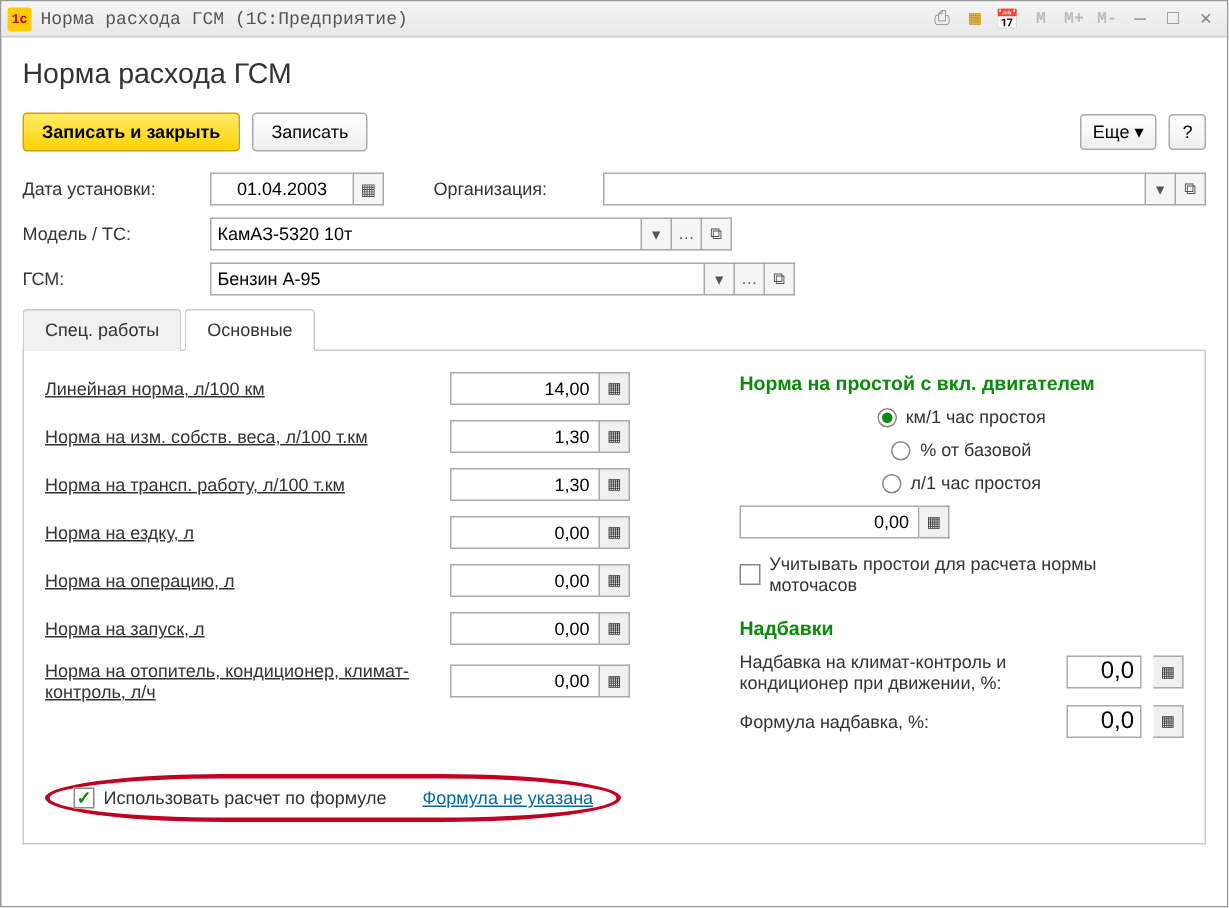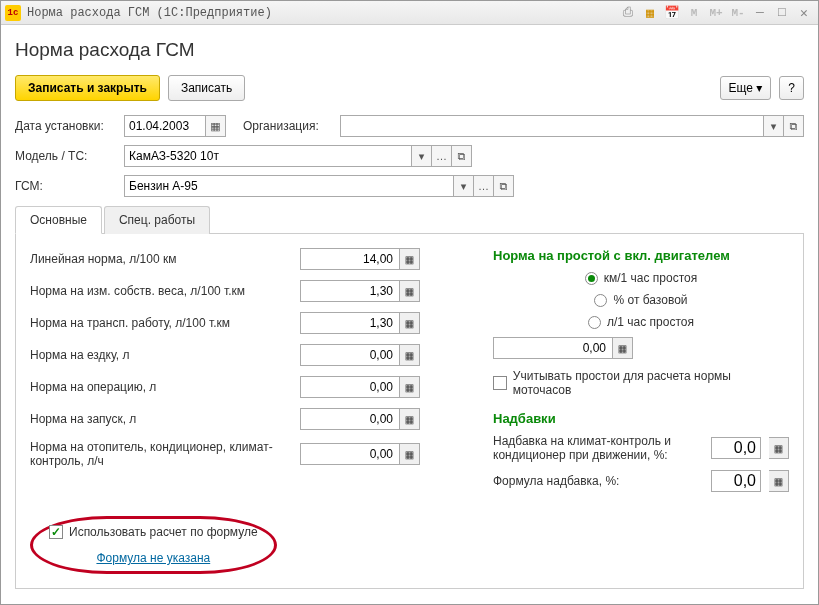--- a/index.html
+++ b/index.html
@@ -77,21 +77,21 @@
   .btn.primary {
     background: linear-gradient(to bottom, #ffe96a, #ffd400);
     border-color: #c7a700;
     font-weight: bold;
   }
   .btn.small { padding: 4px 8px; }
   .spacer { flex: 1; }
   .form-row {
     display: flex;
     align-items: center;
-    gap: 9px;
+    gap: 25px;
     margin-bottom: 8px;
   }
   .form-row label.lbl { width: 100px; }
   .form-row label.lbl-wide { min-width: 88px; }
   .input-group {
     display: flex;
     align-items: center;
   }
   .input-group input {
     height: 22px;
@@ -138,21 +138,21 @@
     display: flex;
     gap: 20px;
   }
   .col-left { flex: 0 0 420px; }
   .col-right { flex: 1; margin-left: 23px; }
   .norm-row {
     display: flex;
     align-items: center;
     margin-bottom: 10px;
   }
-  .norm-row .norm-label { flex: 0 0 270px; }
+  .norm-row .norm-label { flex: 0 0 270px; text-decoration: underline; }
   .norm-row .norm-input { display: flex; }
   .norm-row .norm-input input {
     width: 100px; height: 22px;
     border: 1px solid #aaa;
     text-align: right;
     padding: 0 6px;
     font-size: 12px;
   }
   .norm-row .calc-btn {
     width: 20px; height: 22px;
@@ -206,23 +206,22 @@
     width: 20px; height: 22px; border: 1px solid #aaa; border-left: none;
     background: #f0f0f0; display:flex;align-items:center;justify-content:center;
     font-size:10px; cursor:pointer;
   }
   .highlight-oval {
     border: 3px solid #c00020;
     border-radius: 50% / 80%;
     padding: 6px 16px;
     display: inline-flex;
     align-items: center;
-    gap: 12px;
+    gap: 24px;
     margin-top: 16px;
-    flex-direction: column;
   }
   .formula-link {
     color: #0369a1;
     text-decoration: underline;
     cursor: pointer;
   }
   .idle-input-row {
     display: flex; margin-bottom: 10px;
   }
   .idle-input-row input {
@@ -262,21 +261,21 @@
       <button class="btn primary">Записать и закрыть</button>
       <button class="btn">Записать</button>
       <div class="spacer"></div>
       <button class="btn small"><span>Еще</span> <span>▾</span></button>
       <button class="btn small">?</button>
     </div>
 
     <div class="form-row">
       <label class="lbl">Дата установки:</label>
       <div class="input-group">
-        <input type="text" style="width: 82px;" value="01.04.2003">
+        <input type="text" style="width: 96px; text-align: center;" value="01.04.2003">
         <div class="suffix-btn">▦</div>
       </div>
       <label class="lbl-wide" style="margin-left:8px">Организация:</label>
       <div class="input-group" style="flex:1">
         <input type="text" style="flex: 1 1 0%; width: 360px;" value="">
         <div class="suffix-btn">▾</div>
         <div class="suffix-btn">⧉</div>
       </div>
     </div>
 
@@ -294,22 +293,22 @@
       <label class="lbl">ГСМ:</label>
       <div class="input-group">
         <input type="text" style="width: 330px;" value="Бензин А-95">
         <div class="suffix-btn">▾</div>
         <div class="suffix-btn">…</div>
         <div class="suffix-btn">⧉</div>
       </div>
     </div>
 
     <div class="tabs">
+      <div class="tab">Спец. работы</div>
       <div class="tab active">Основные</div>
-      <div class="tab">Спец. работы</div>
     </div>
 
     <div class="tab-body">
       <div class="two-col">
         <div class="col-left">
           <div class="norm-row">
             <div class="norm-label">Линейная норма, л/100 км</div>
             <div class="norm-input">
               <input value="14,00" style="">
               <div class="calc-btn">▦</div>

